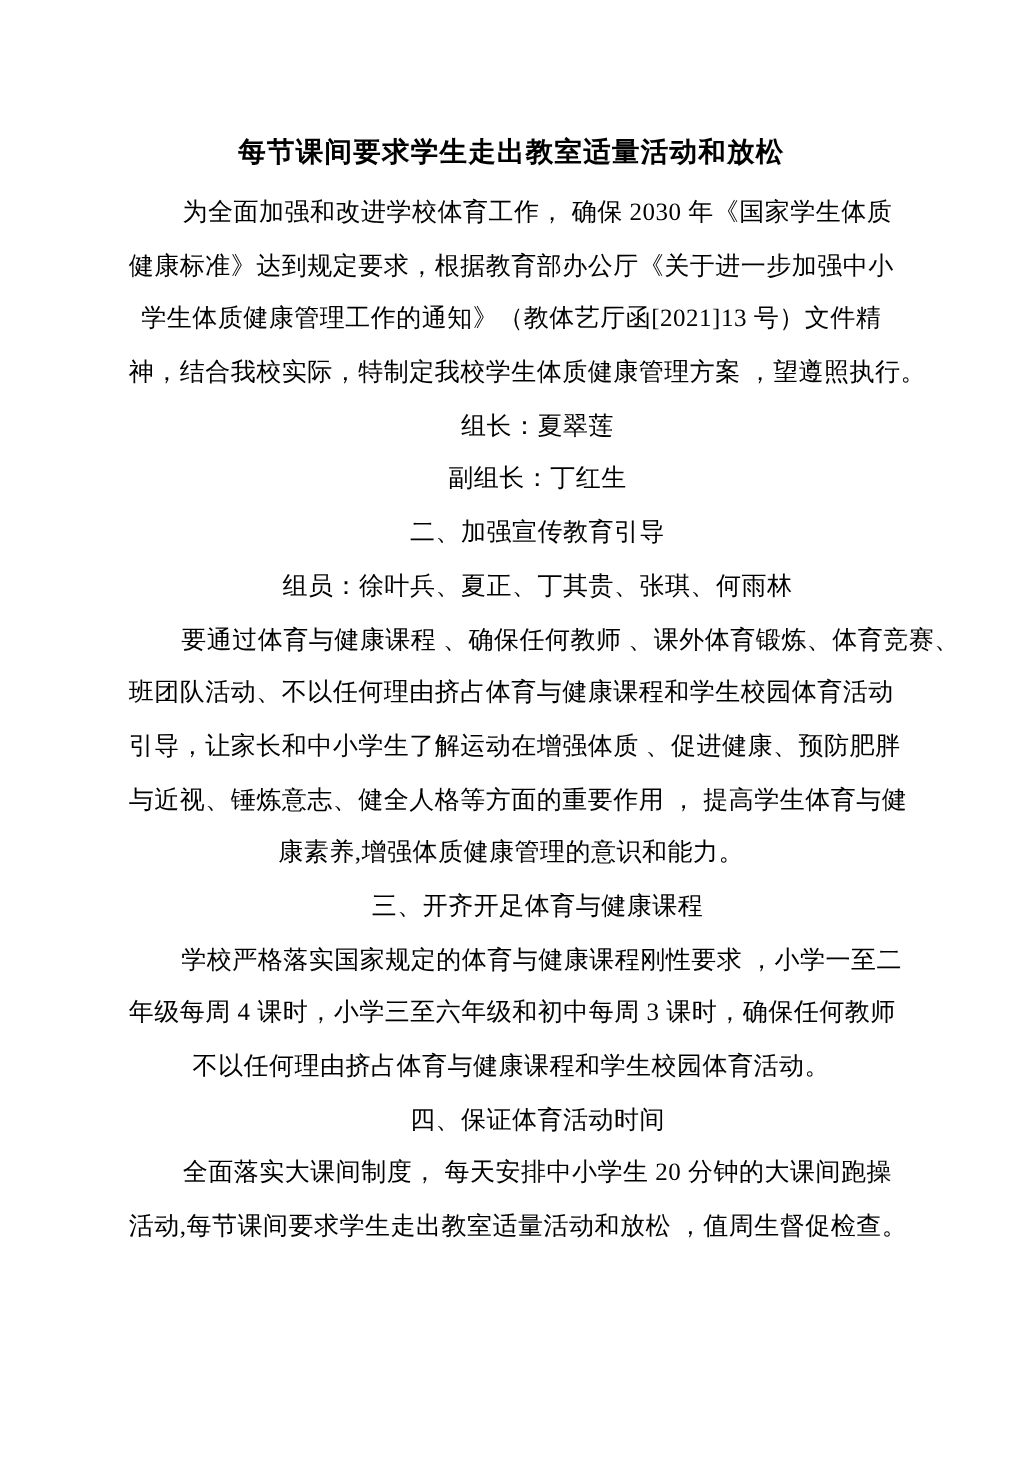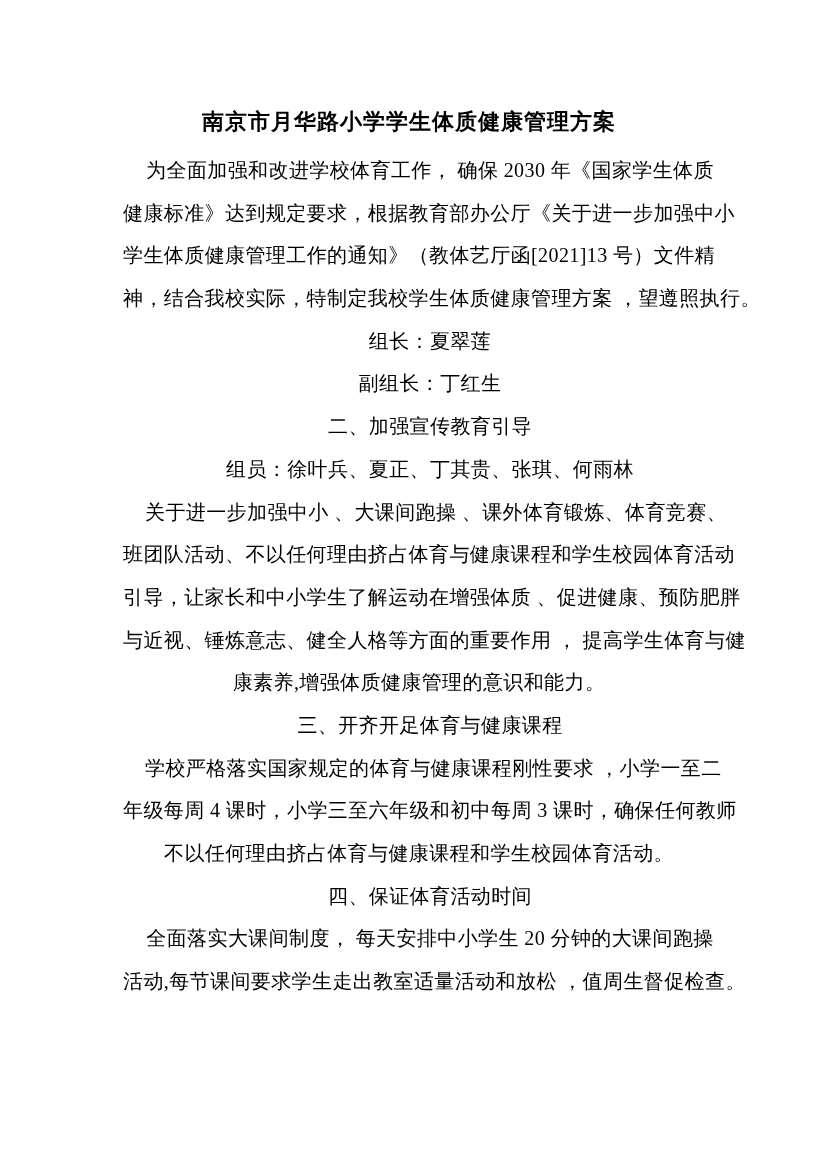--- a/index.html
+++ b/index.html
@@ -37,38 +37,37 @@
     font-size: 20px;
     letter-spacing: 0.4px;
     white-space: nowrap;
     text-align: center;
   }
   .line.indent {
     padding-left: 42px;
   }
   .line.flush {
     padding-left: 0;
-    margin-left: 20px;
   }
 </style>
 </head>
 <body>
 
 <div class="page">
-  <h1 class="doc-title">南京市月华路小学学生体质健康管理方案</h1>
+  <h1 class="doc-title">每节课间要求学生走出教室适量活动和放松</h1>
   <div id="doc-lines">
       <div class="line indent">为全面加强和改进学校体育工作， 确保 2030 年《国家学生体质</div>
       <div class="line flush">健康标准》达到规定要求，根据教育部办公厅《关于进一步加强中小</div>
       <div class="line flush">学生体质健康管理工作的通知》（教体艺厅函[2021]13 号）文件精</div>
       <div class="line flush">神，结合我校实际，特制定我校学生体质健康管理方案 ，望遵照执行。</div>
       <div class="line indent">组长：夏翠莲</div>
       <div class="line indent">副组长：丁红生</div>
       <div class="line indent">二、加强宣传教育引导</div>
       <div class="line indent">组员：徐叶兵、夏正、丁其贵、张琪、何雨林</div>
-      <div class="line indent">关于进一步加强中小 、大课间跑操 、课外体育锻炼、体育竞赛、</div>
+      <div class="line indent">要通过体育与健康课程 、确保任何教师 、课外体育锻炼、体育竞赛、</div>
       <div class="line flush">班团队活动、不以任何理由挤占体育与健康课程和学生校园体育活动</div>
       <div class="line flush">引导，让家长和中小学生了解运动在增强体质 、促进健康、预防肥胖</div>
       <div class="line flush">与近视、锤炼意志、健全人格等方面的重要作用 ， 提高学生体育与健</div>
       <div class="line flush">康素养,增强体质健康管理的意识和能力。</div>
       <div class="line indent">三、开齐开足体育与健康课程</div>
       <div class="line indent">学校严格落实国家规定的体育与健康课程刚性要求 ，小学一至二</div>
       <div class="line flush">年级每周 4 课时，小学三至六年级和初中每周 3 课时，确保任何教师</div>
       <div class="line flush">不以任何理由挤占体育与健康课程和学生校园体育活动。</div>
       <div class="line indent">四、保证体育活动时间</div>
       <div class="line indent">全面落实大课间制度， 每天安排中小学生 20 分钟的大课间跑操</div>

